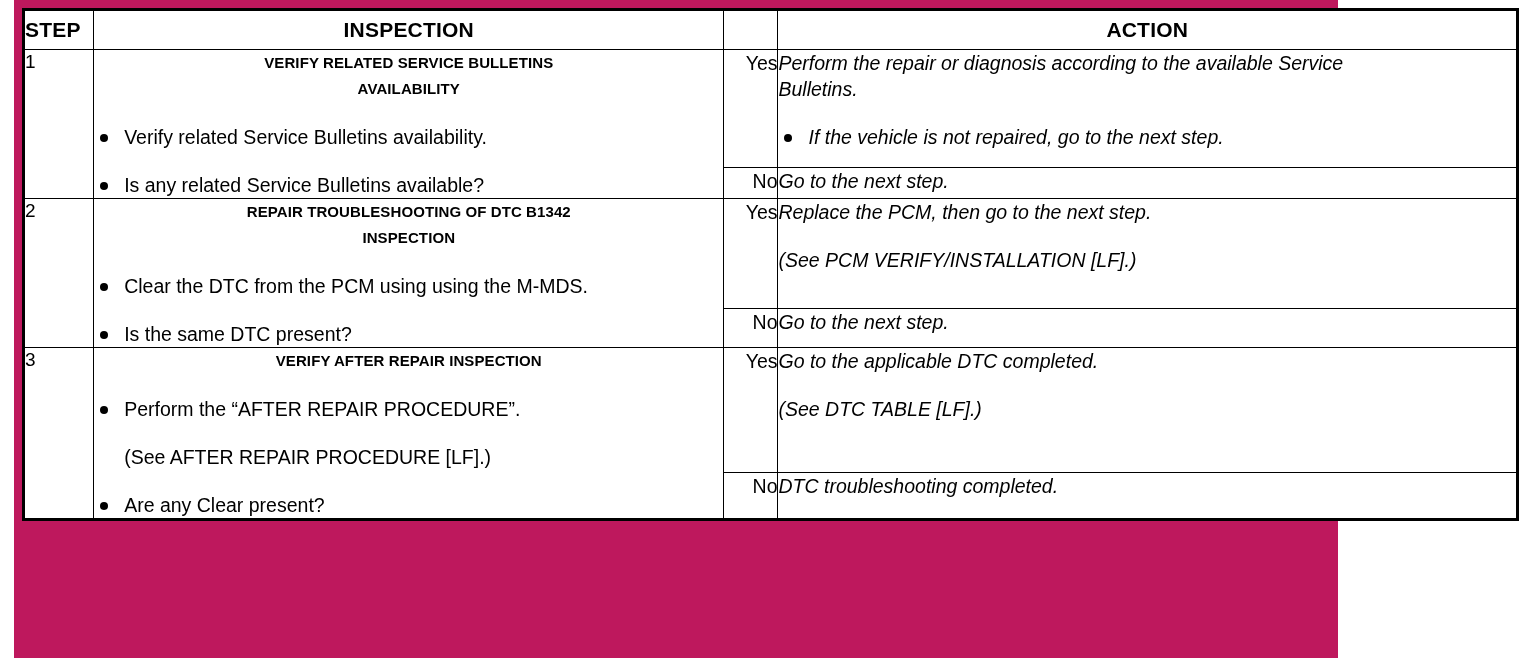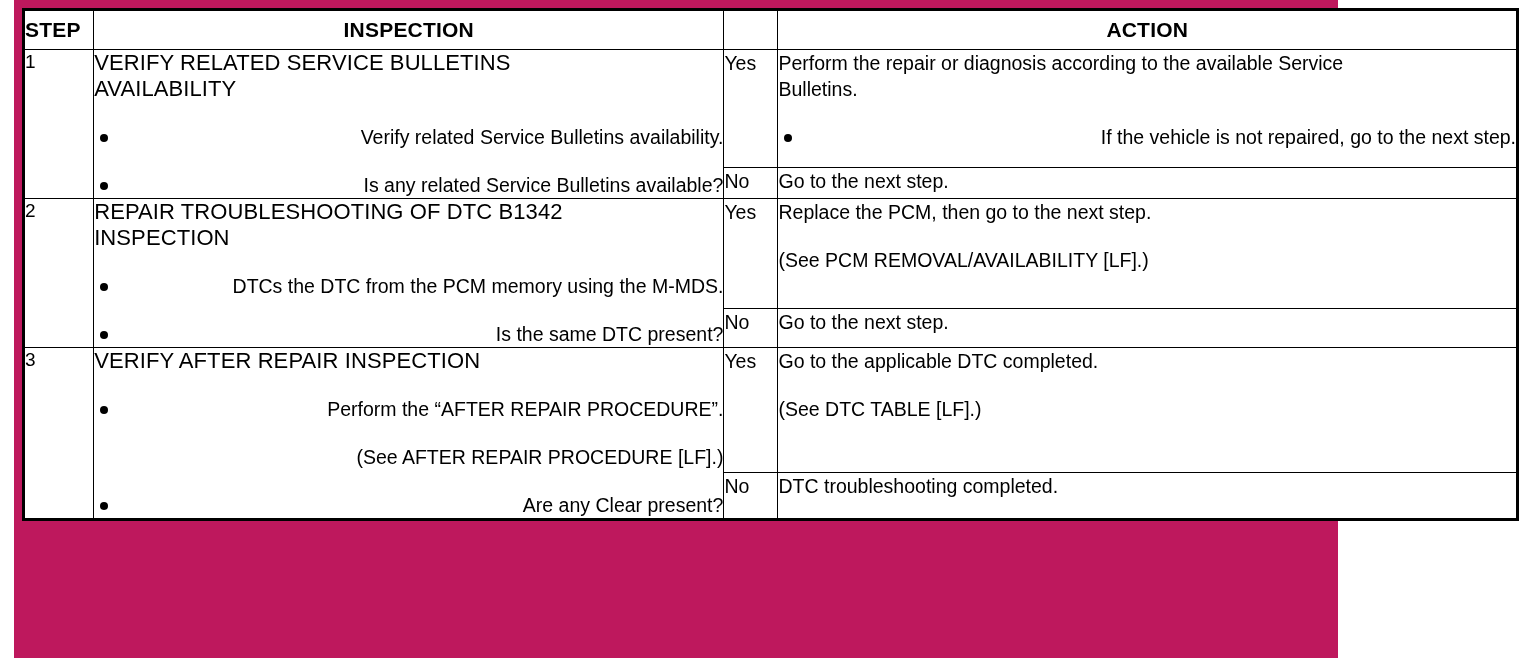--- a/index.html
+++ b/index.html
@@ -76,48 +76,49 @@
   }
   .inspect-cell {
     font-size: 19.5px;
     line-height: 26px;
     padding: 7px 10px 8px 12px;
   }
   .yn-cell {
     font-size: 19.5px;
     line-height: 26px;
     padding: 7px 4px 0 7px;
-    text-align: left;
+    text-align: right;
     white-space: nowrap;
   }
   .action-cell {
     font-size: 19.5px;
     line-height: 26px;
     padding: 7px 8px 8px 8px;
+    font-style: italic;
   }
 
   .cell-title {
-    font-weight: normal;
-    font-size: 22px;
+    font-weight: bold;
+    font-size: 15px;
     line-height: 26px;
     letter-spacing: 0.1px;
+    text-align: center;
   }
 
   .para {
     font-size: 19.5px;
     line-height: 26px;
     margin: 0;
   }
 
   
   ul.bullets {
     list-style: none;
     margin: 0;
     padding: 0;
-    text-align: right;
   }
   ul.bullets > li {
     position: relative;
     padding-left: 30px;
     margin: 0;
     font-size: 19.5px;
     line-height: 26px;
   }
   ul.bullets > li.bulleted::before {
     content: "";
@@ -197,32 +198,32 @@
       <tr>
         <td class="step-cell" rowspan="2">2</td>
 
         <td class="inspect-cell" rowspan="2">
           <div class="cell-title">
             <div>REPAIR TROUBLESHOOTING OF DTC B1342</div>
             <div>INSPECTION</div>
           </div>
           <div class="gap-m"></div>
           <ul class="bullets inspect-list">
-            <li class="bulleted">DTCs the DTC from the PCM memory using the M-MDS.</li>
+            <li class="bulleted">Clear the DTC from the PCM using using the M-MDS.</li>
             <li class="nobullet gap-m"></li>
             <li class="bulleted">Is the same DTC present?</li>
           </ul>
         </td>
 
         <td class="yn-cell">Yes</td>
 
         <td class="action-cell">
           <div class="para">Replace the PCM, then go to the next step.</div>
           <div class="gap-m"></div>
-          <div class="para">(See PCM REMOVAL/AVAILABILITY [LF].)</div>
+          <div class="para">(See PCM VERIFY/INSTALLATION [LF].)</div>
         </td>
       </tr>
 
       <tr>
         <td class="yn-cell">No</td>
         <td class="action-cell">
           <div class="para">Go to the next step.</div>
         </td>
       </tr>
 

